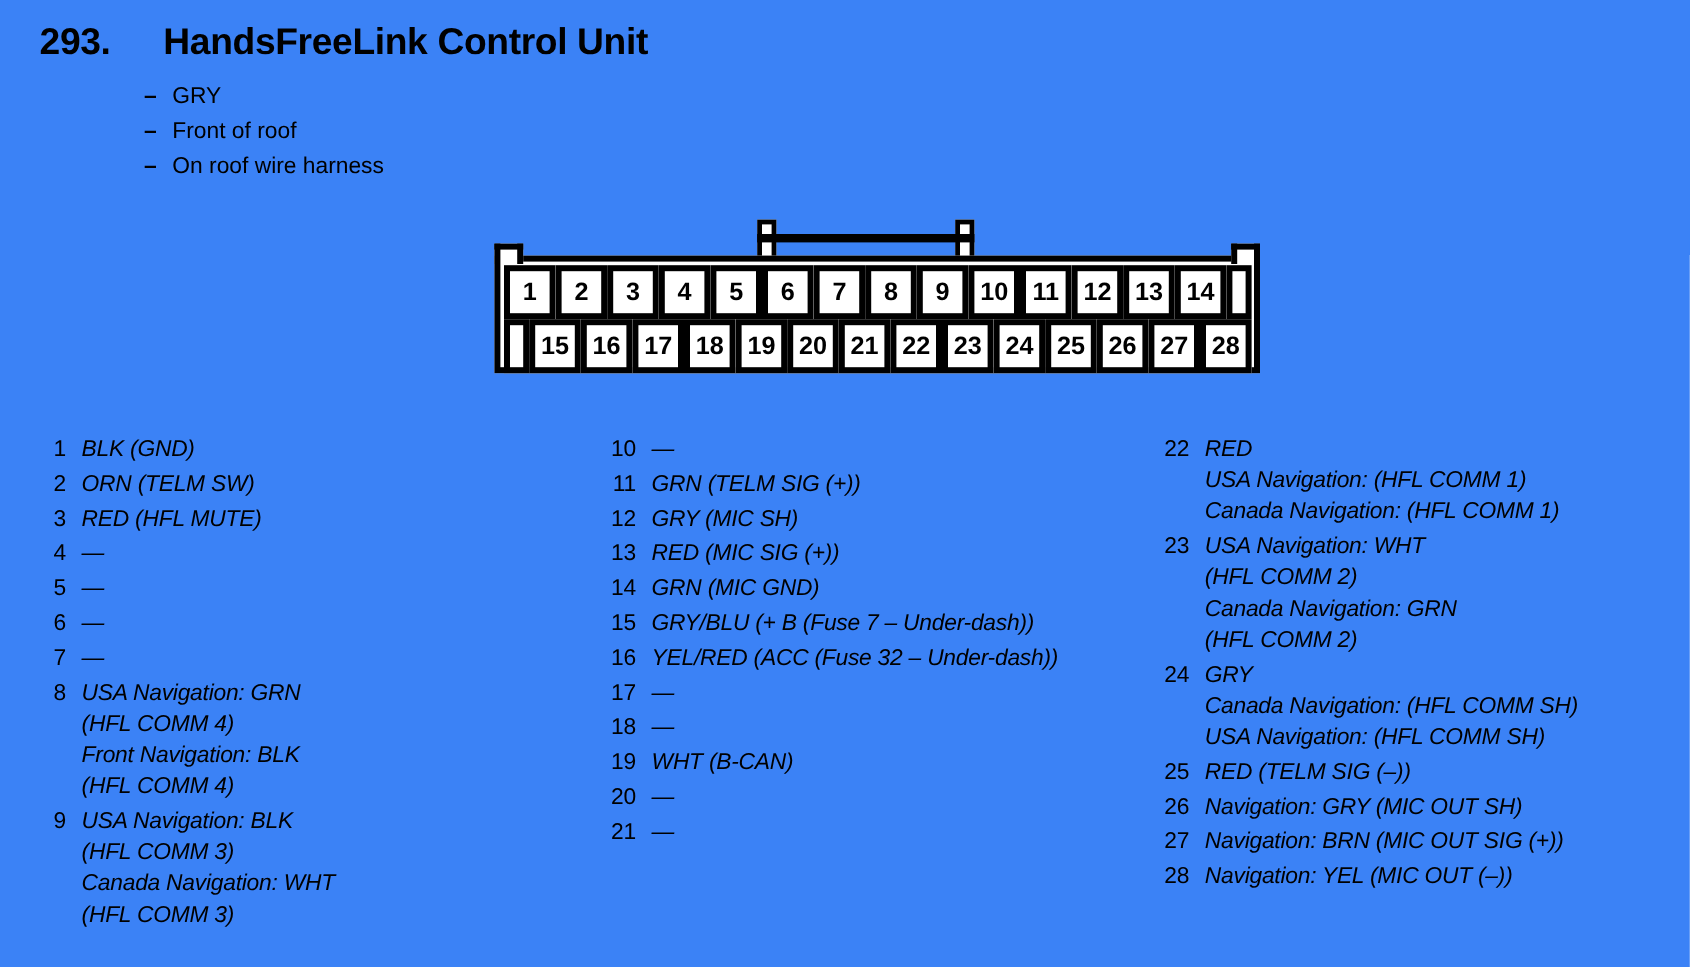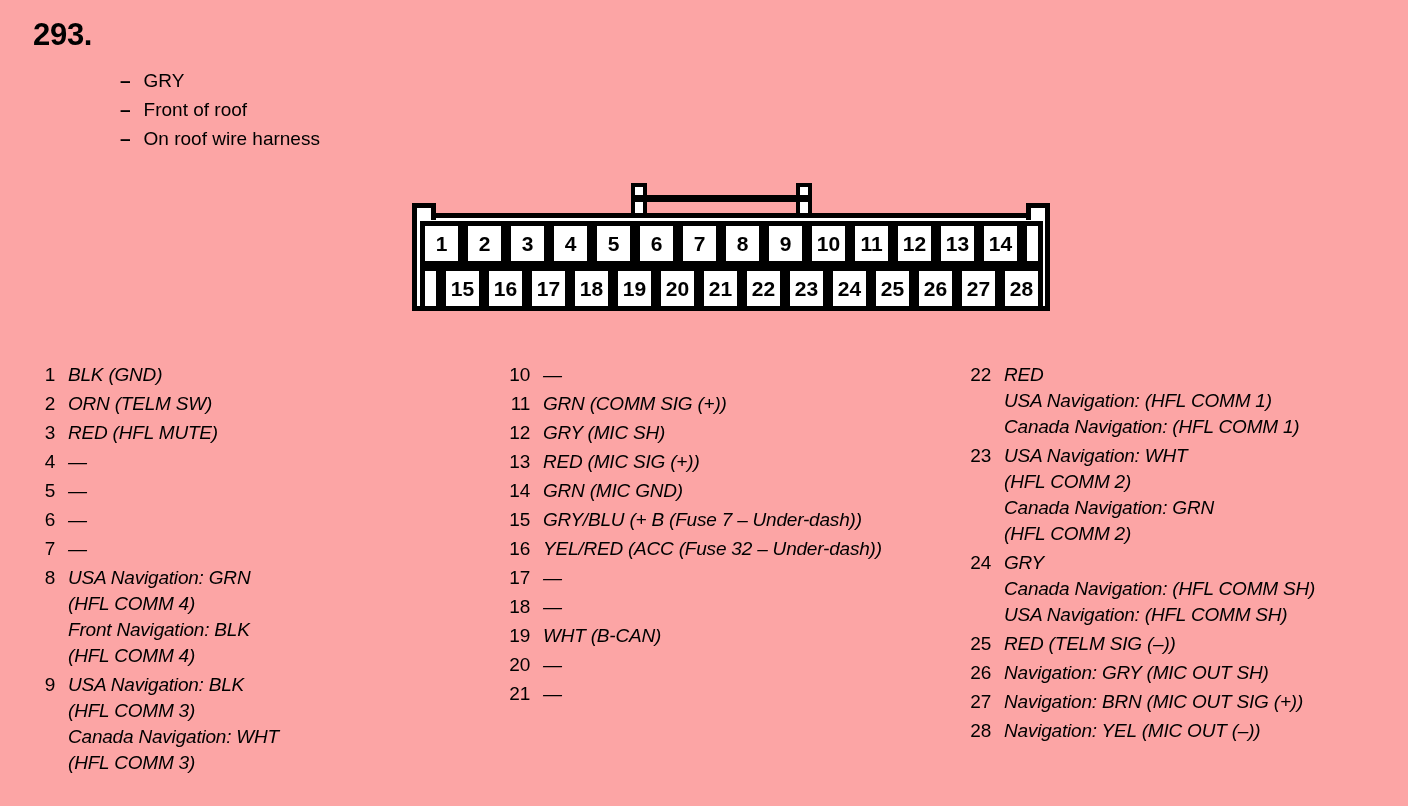--- a/index.html
+++ b/index.html
@@ -2,21 +2,21 @@
 <html><head>
 <meta charset="utf-8">
 <style>
   html,body{margin:0;padding:0;}
   body{
     width:1408px;height:806px;position:relative;overflow:hidden;
     background:#ffffff;color:#000000;
     font-family:"Liberation Sans",sans-serif;
     -webkit-font-smoothing:antialiased;
   }
-  .page{position:absolute;inset:0;background:#fca5a5;}
+  .page{position:absolute;inset:0;background:#3b82f6;}
 
   
   .title-row{position:absolute;left:33px;top:17px;display:flex;
     font-weight:bold;font-size:31px;line-height:36px;letter-spacing:-0.3px;}
   .title-num{margin-right:44px;}
 
   .bullets{position:absolute;left:120px;top:66px;font-size:19px;line-height:29px;}
   .bullet{display:flex;align-items:baseline;}
   .bdash{font-weight:bold;margin-right:13px;letter-spacing:0;}
 
@@ -51,20 +51,21 @@
   .pcol.c1 .pnum{flex-basis:15px;}
   .plines{flex:1 1 auto;font-style:italic;}
 </style>
 </head>
 <body>
 
 <div class="page">
 
   <div class="title-row">
     <span class="title-num">293.</span>
+    <span class="title-text">HandsFreeLink Control Unit</span>
   </div>
 
   <div class="bullets">
       <div class="bullet">
         <span class="bdash">–</span>
         <span class="blabel">GRY</span>
       </div>
       <div class="bullet">
         <span class="bdash">–</span>
         <span class="blabel">Front of roof</span>
@@ -184,21 +185,21 @@
   <div class="pcol c2">
       <div class="entry">
         <span class="pnum">10</span>
         <div class="plines">
           <div class="pline">—</div>
         </div>
       </div>
       <div class="entry">
         <span class="pnum">11</span>
         <div class="plines">
-          <div class="pline">GRN (COMM SIG (+))</div>
+          <div class="pline">GRN (TELM SIG (+))</div>
         </div>
       </div>
       <div class="entry">
         <span class="pnum">12</span>
         <div class="plines">
           <div class="pline">GRY (MIC SH)</div>
         </div>
       </div>
       <div class="entry">
         <span class="pnum">13</span>

